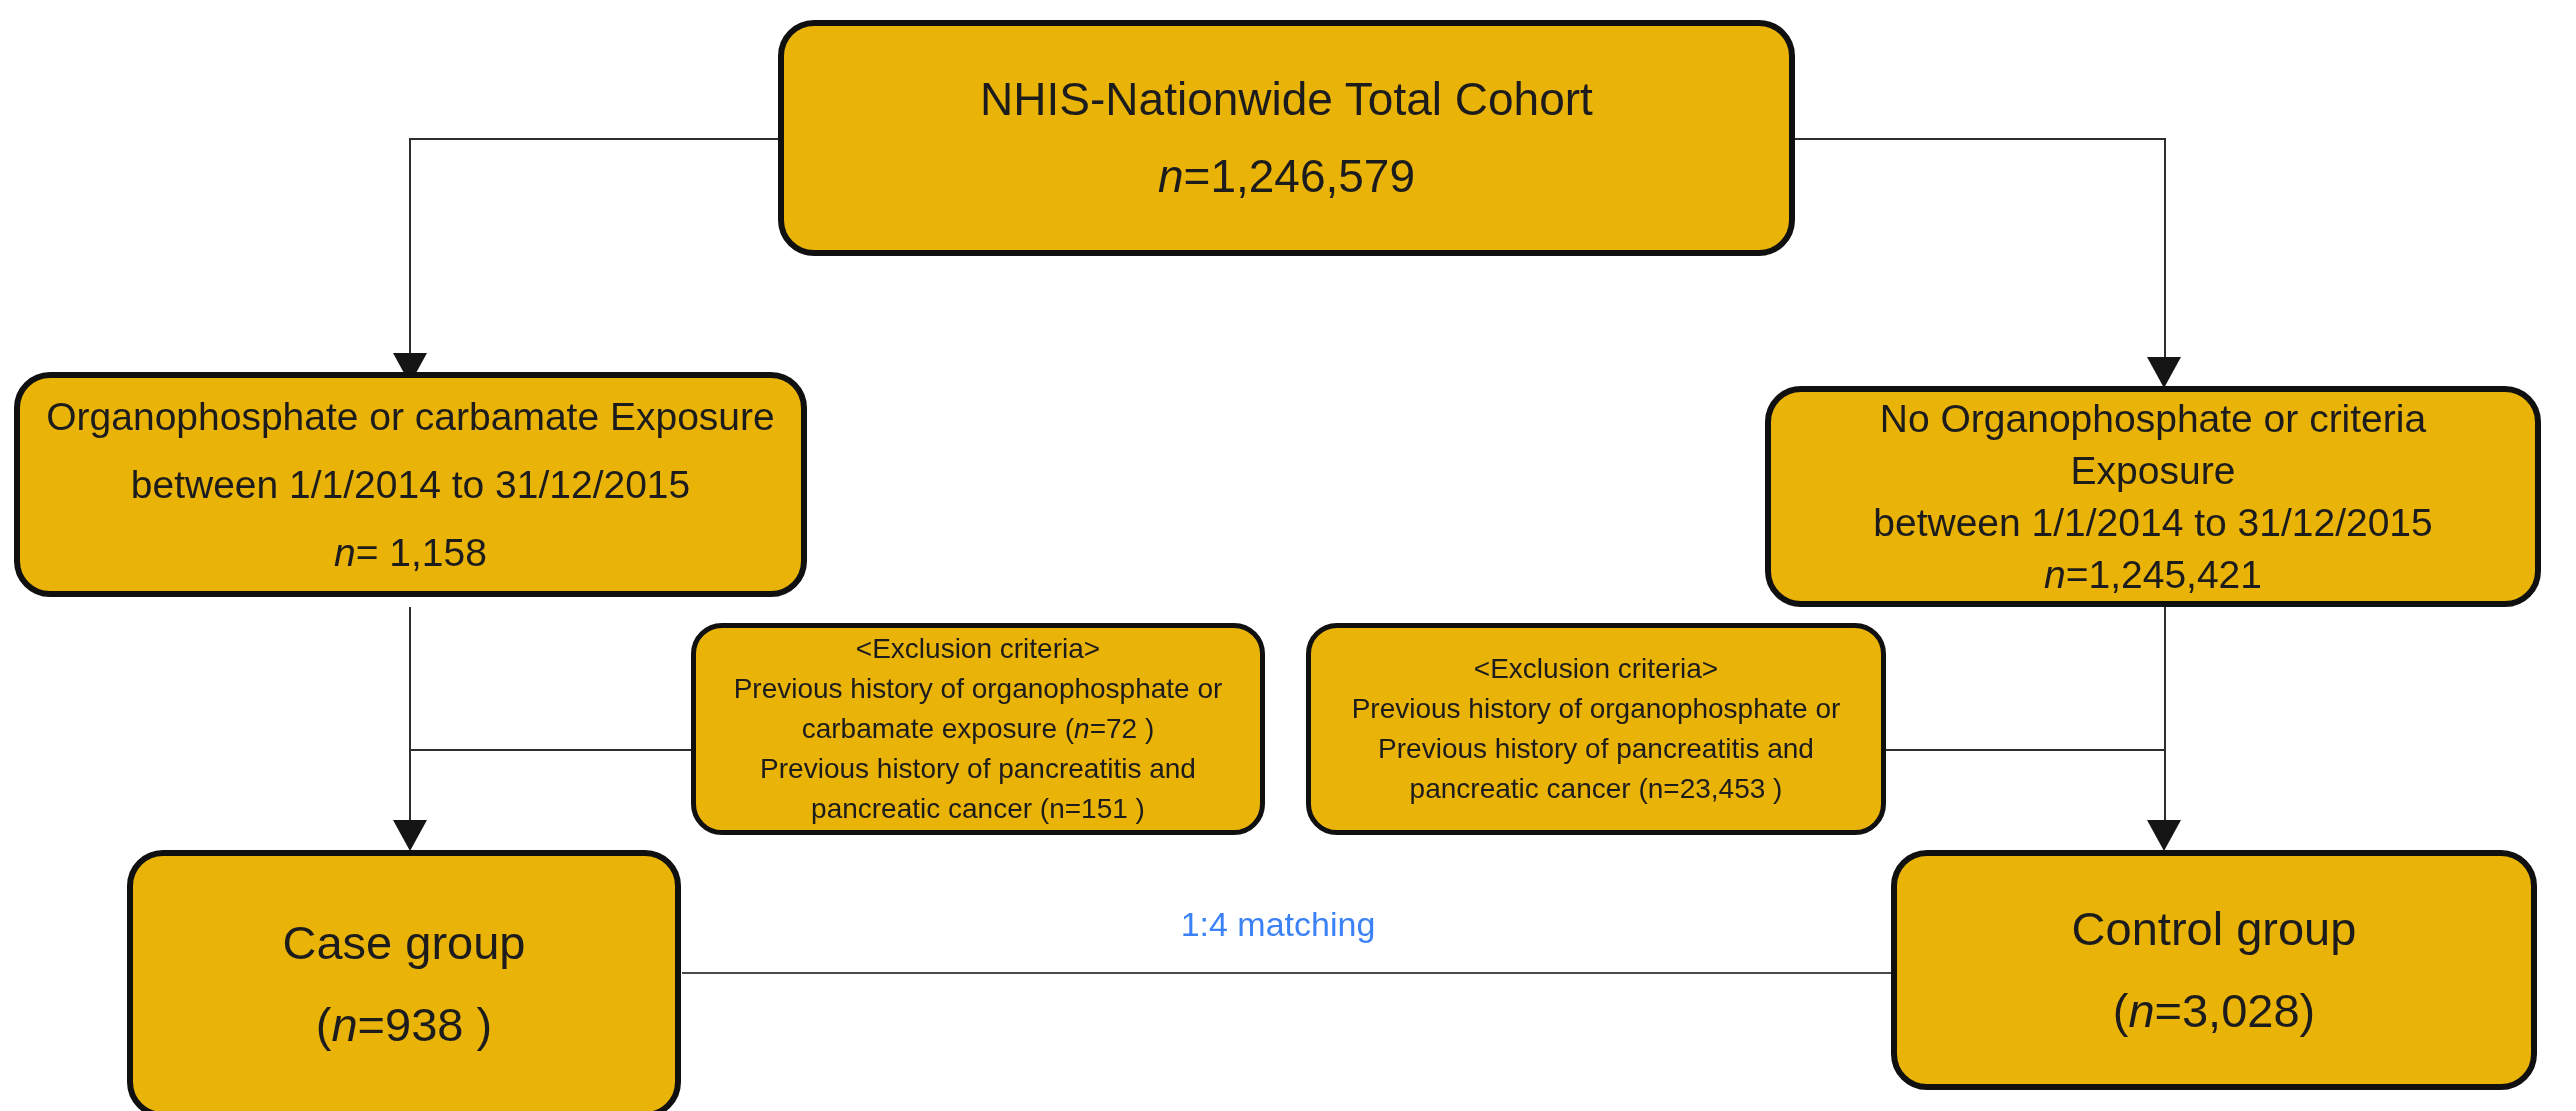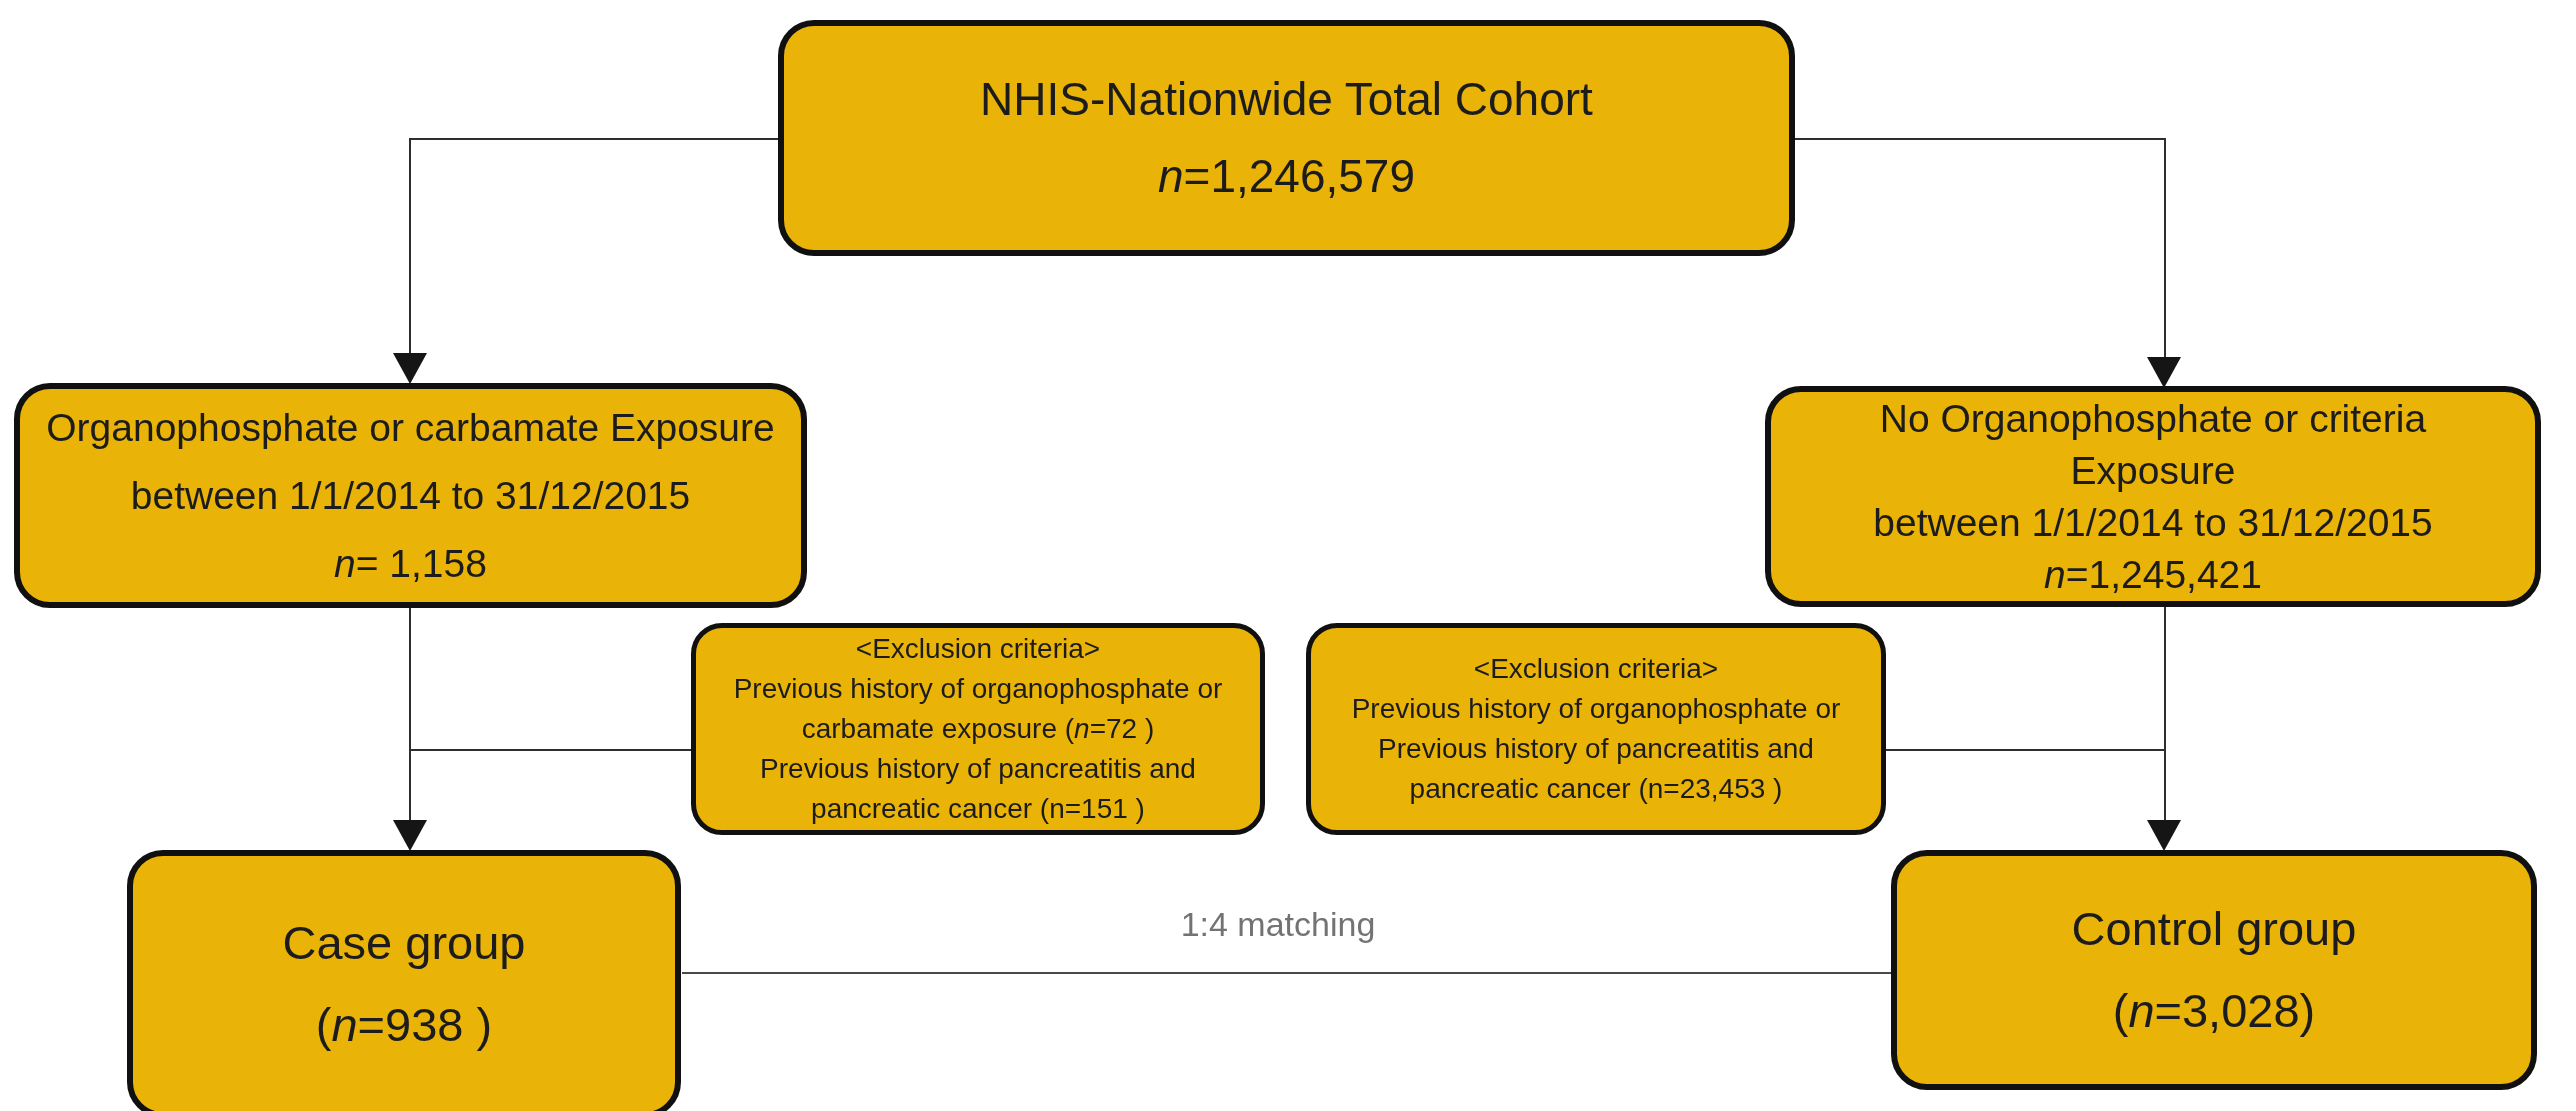--- a/index.html
+++ b/index.html
@@ -28,21 +28,21 @@
     justify-content: center;
     align-items: center;
     color: #1c1c1c;
     text-align: center;
     z-index: 2;
   }
   .bline { white-space: nowrap; }
   .it { font-style: italic; }
 
   #box-total     { left: 778px;  top: 19.6px;   width: 1017px; height: 236px; font-size: 46px; line-height: 77px; }
-  #box-exposed   { left: 14px;   top: 383px;  width: 793px; height: 225px; font-size: 39px; line-height: 68px; }
+  #box-exposed   { left: 14px;   top: 372px;  width: 793px; height: 225px; font-size: 39px; line-height: 68px; }
   #box-unexposed { left: 1765px; top: 386px;  width: 776px;  height: 221px; font-size: 39px; line-height: 52px; }
   #box-excl-left  { left: 691px;  top: 623px; width: 574px; height: 212px; font-size: 28px; line-height: 40px; border-width: 5.5px; border-radius: 31px; }
   #box-excl-right { left: 1306px; top: 623px; width: 580px; height: 212px; font-size: 28px; line-height: 40px; border-width: 5.5px; border-radius: 31px; }
   #box-case      { left: 127px;  top: 850px; width: 554px;  height: 268px; font-size: 47px; line-height: 82px; }
   #box-control   { left: 1891px; top: 850px; width: 646px;  height: 240px; font-size: 47px; line-height: 82px; }
 
   .hl { position: absolute; height: 2.4px; background: #2e2e2e; z-index: 1; }
   .vl { position: absolute; width: 2.4px;  background: #2e2e2e; z-index: 1; }
 
   #conn-total-left-h  { left: 410px;  top: 138px;  width: 368px; }
@@ -66,21 +66,21 @@
   #arrow-exposed   { left: 393px;  top: 353px; }
   #arrow-unexposed { left: 2147px; top: 357px; }
   #arrow-case      { left: 393px;  top: 820px; }
   #arrow-control   { left: 2147px; top: 820px; }
 
   #label-matching {
     position: absolute;
     left: 1147px; top: 905px;
     width: 262px;
     font-size: 34px;
-    color: #737373;
+    color: #3b82f6;
     text-align: center;
     z-index: 2;
     white-space: nowrap;
   }
 </style>
 </head>
 <body>
 
 <div id="canvas">
 

